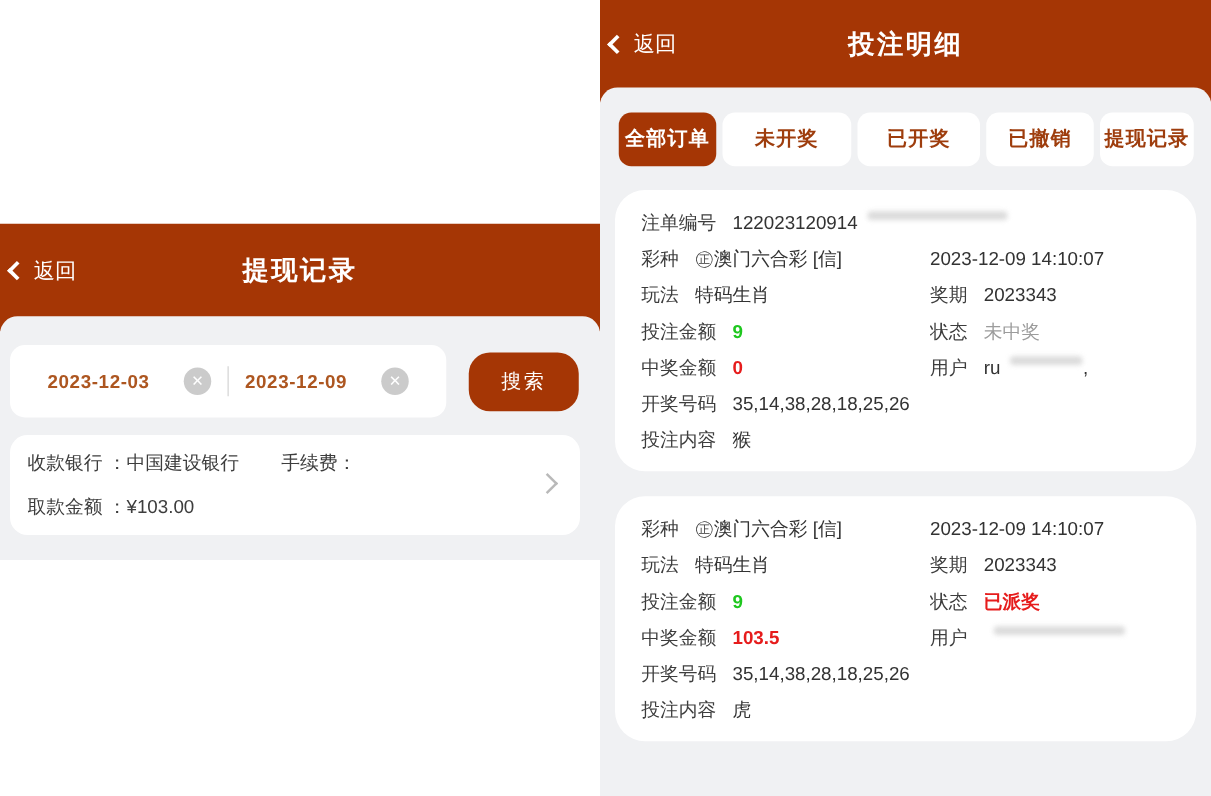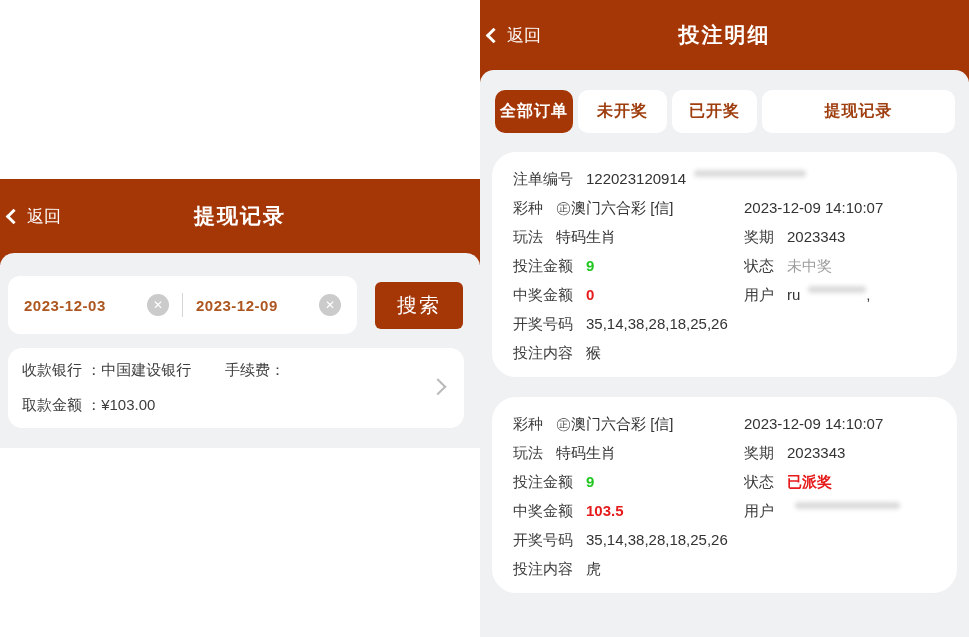--- a/index.html
+++ b/index.html
@@ -37,33 +37,33 @@
     background:#f0f1f3; border-radius:14px 14px 0 0;
     margin-top:-12px; position:relative;
   }
   .sheet-left  { height:195px; padding-top:23px; }
   .sheet-right { height:567px; padding-top:20px; }
 
   
   .filter-row { display:flex; align-items:center; gap:18px; margin:0 17px 0 8px; }
   .date-box {
     flex:1; height:58px; background:#fff; border-radius:12px;
-    display:flex; align-items:center; padding:0 16px;
+    display:flex; align-items:center; padding:0 30px;
   }
   .date-seg { flex:1; display:flex; align-items:center; justify-content:space-between; }
   .date-text { color:#ad5620; font-size:15px; font-weight:600; letter-spacing:.5px; cursor:pointer; }
   .clear-x {
     width:22px; height:22px; border-radius:50%; background:#cbcbcb;
     color:#fff; font-size:12px; font-weight:700; line-height:22px;
     text-align:center; cursor:pointer; flex:0 0 auto;
   }
   .v-div { width:1px; height:24px; background:#d5d5d5; margin:0 13px; flex:0 0 auto; }
   .search-btn {
     width:88px; height:47px; background:#a53605; color:#fff;
-    border:none; border-radius:6px; font-size:20px; cursor:pointer;
+    border:none; border-radius:17px; font-size:16px; cursor:pointer;
     font-family:inherit; letter-spacing:2px;
   }
 
   
   .w-card {
     background:#fff; border-radius:14px; margin:14px 16px 0 8px;
     height:80px; padding:13px 46px 0 14px; position:relative;
     display:grid; grid-template-columns:203px 1fr; grid-auto-rows:26px; row-gap:9px;
     cursor:pointer;
   }
@@ -75,21 +75,21 @@
     transform:translateY(-60%) rotate(45deg);
   }
 
   
   .tabs { display:flex; gap:5px; height:43px; margin:0 14px 0 15px; }
   .tab {
     background:#fff; border-radius:10px; cursor:pointer;
     display:flex; align-items:center; justify-content:center;
     font-size:16px; font-weight:700; color:#9e3d0d; letter-spacing:1px;
   }
-  .tab-w0{ width:78px; } .tab-w1{ width:89px; } .tab-w2{ width:85px; }
+  .tab-w0{ width:78px; } .tab-w1{ width:103px; } .tab-w2{ width:98px; }
   .tab-w3{ width:86px; } .tab-w4{ flex:1; }
   .tab--active { background:#a53605; color:#fff; }
 
   
   .o-card {
     background:#fff; border-radius:24px; margin:19px 12px 0 12px;
     padding:12px 14px 10px 21px;
   }
   .o-row { display:grid; grid-template-columns:231px 1fr; line-height:29px; font-size:15px; }
   .o-row-full { grid-template-columns:1fr; }
@@ -150,20 +150,21 @@
       <span class="back-label">返回</span>
     </div>
     <div class="appbar-title">投注明细</div>
   </header>
 
   <div class="sheet sheet-right">
     <div class="tabs">
       <div class="tab tab-w0 tab--active">全部订单</div>
       <div class="tab tab-w1">未开奖</div>
       <div class="tab tab-w2">已开奖</div>
+      <div class="tab tab-w3">已撤销</div>
       <div class="tab tab-w4">提现记录</div>
     </div>
 
     <div class="o-card">
       <div class="o-row o-row-full">
         <div class="o-cell"><span class="o-label">注单编号</span><span class="o-val">122023120914</span><span class="smudge sm-110"></span></div>
       </div>
       <div class="o-row">
         <div class="o-cell"><span class="o-label">彩种</span><span class="o-val">㊣澳门六合彩 [信]</span></div>
         <div class="o-cell"><span class="o-val">2023-12-09  14:10:07</span></div>

